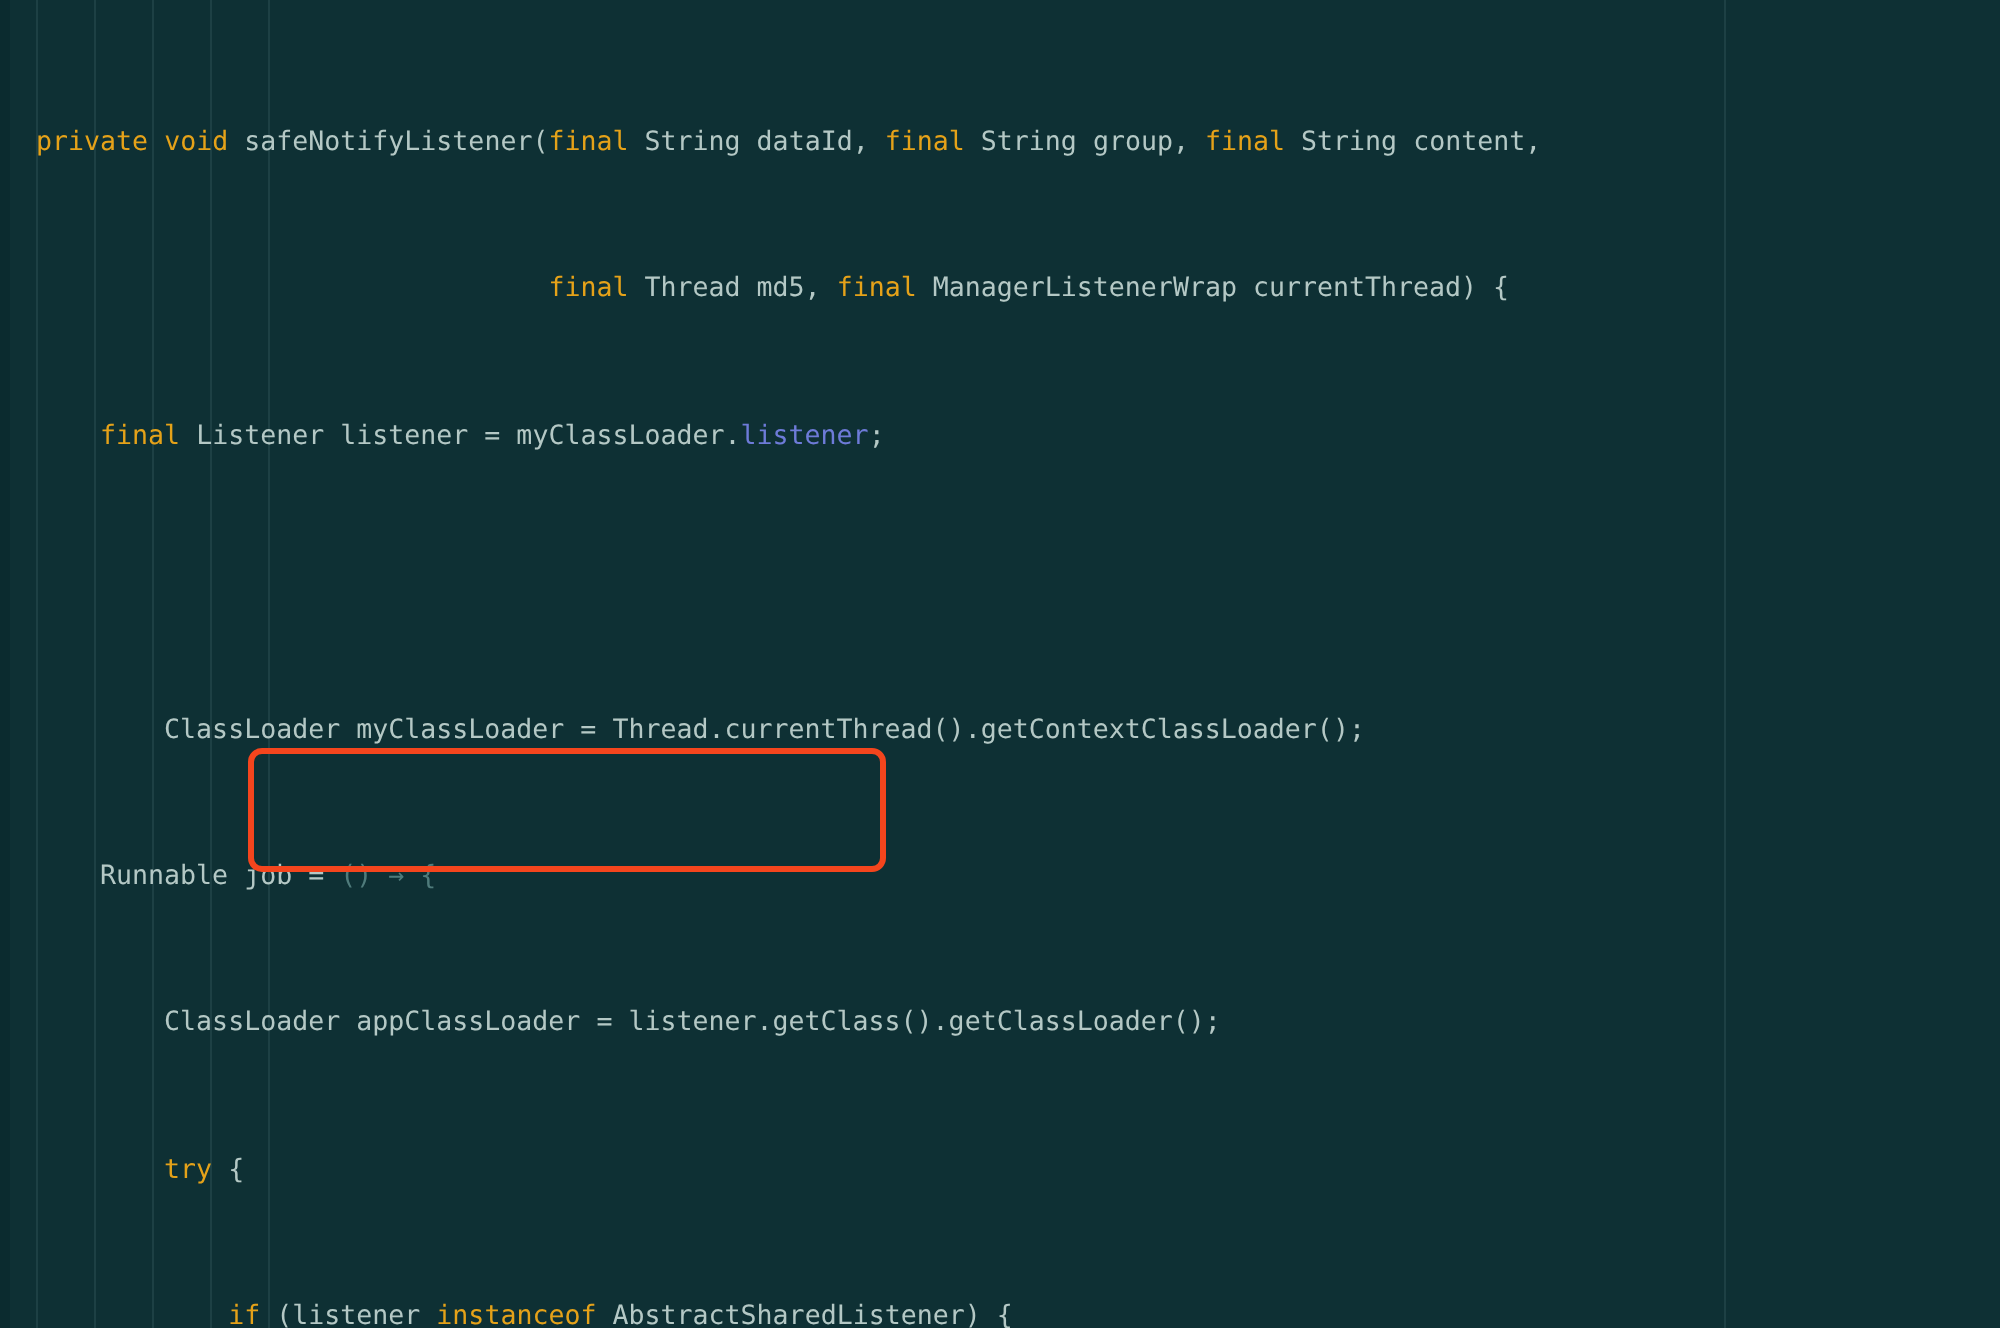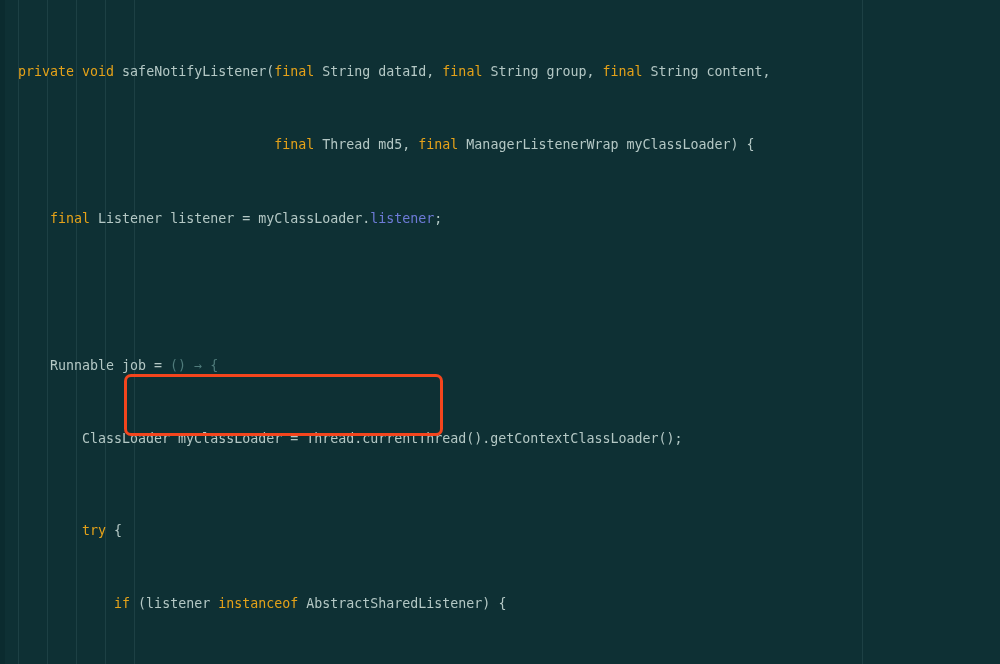--- a/index.html
+++ b/index.html
@@ -92,30 +92,31 @@
   <div class="indent-guide" style="left:47px"></div>
   <div class="indent-guide" style="left:76px"></div>
   <div class="indent-guide" style="left:105px"></div>
   <div class="indent-guide" style="left:134px"></div>
   <div class="margin-guide" style="left:862px"></div>
 
   <div id="code">
 
     <div class="line"><span class="kw">private</span> <span class="kw">void</span> <span class="plain">safeNotifyListener(</span><span class="kw">final</span> <span class="plain">String dataId, </span><span class="kw">final</span> <span class="plain">String group, </span><span class="kw">final</span> <span class="plain">String content,</span></div>
 
-    <div class="line"><span class="plain">                                </span><span class="kw">final</span> <span class="plain">Thread md5, </span><span class="kw">final</span> <span class="plain">ManagerListenerWrap myClassLoader) {</span></div>
+    <div class="line"><span class="plain">                                </span><span class="kw">final</span> <span class="plain">Thread md5, </span><span class="kw">final</span> <span class="plain">ManagerListenerWrap currentThread) {</span></div>
 
     <div class="line"><span class="plain">    </span><span class="kw">final</span> <span class="plain">Listener listener = myClassLoader.</span><span class="field">listener</span><span class="plain">;</span></div>
 
     <div class="line"> </div>
 
+    <div class="line"><span class="plain">        ClassLoader myClassLoader = Thread.currentThread().getContextClassLoader();</span></div>
+
     <div class="line"><span class="plain">    Runnable job = </span><span class="dim">() → {</span></div>
 
-    <div class="line"><span class="plain">        ClassLoader myClassLoader = Thread.currentThread().getContextClassLoader();</span></div>
-
+    <div class="line"><span class="plain">        ClassLoader appClassLoader = listener.getClass().getClassLoader();</span></div>
 
     <div class="line"><span class="plain">        </span><span class="kw">try</span> <span class="plain">{</span></div>
 
     <div class="line"><span class="plain">            </span><span class="kw">if</span> <span class="plain">(listener </span><span class="kw">instanceof</span> <span class="plain">AbstractSharedListener) {</span></div>
 
     
 
     
 
     

